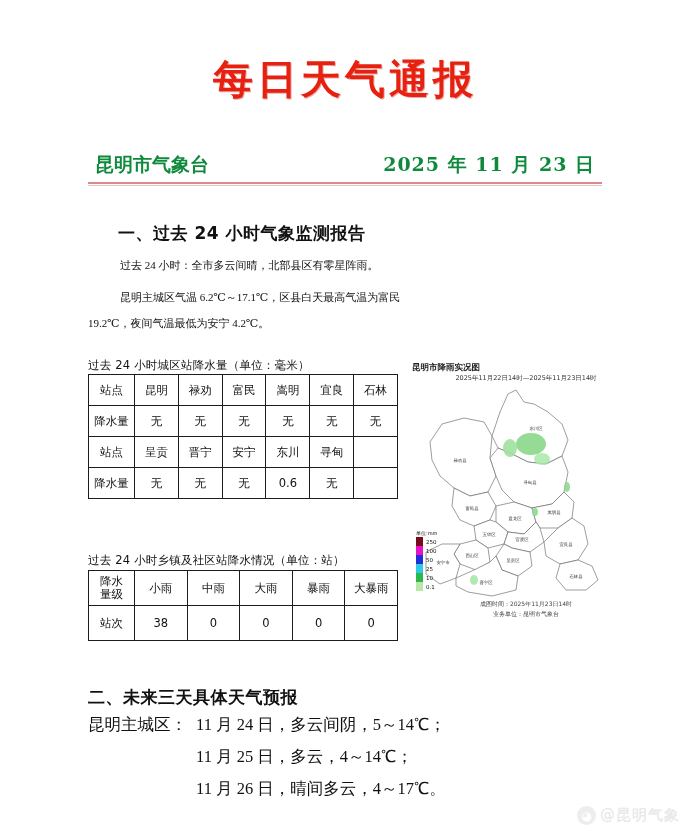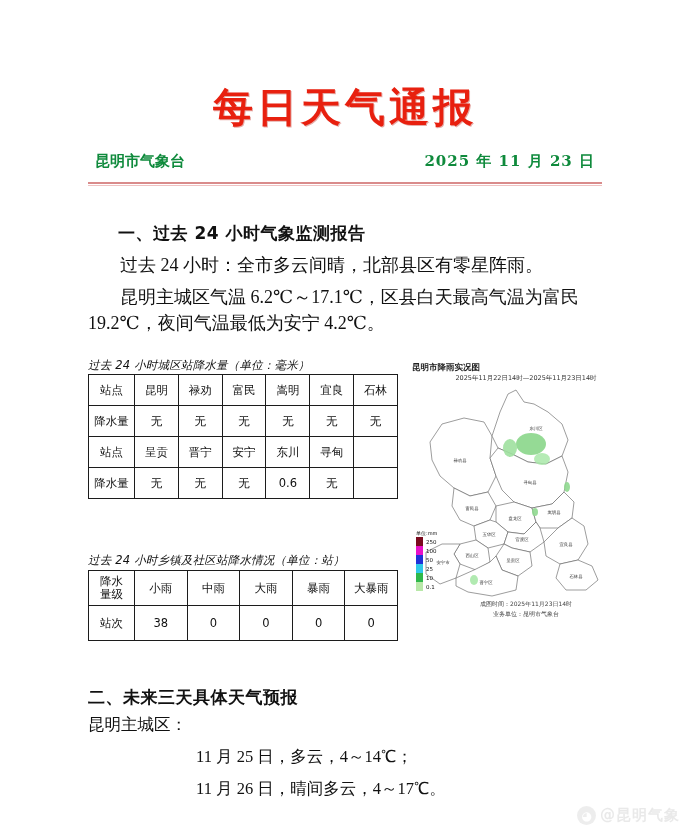--- a/index.html
+++ b/index.html
@@ -28,35 +28,34 @@
     top: 52px;
     left: 0;
     width: 690px;
     text-align: center;
     font-family: "DejaVu Serif", "Liberation Serif", serif;
     font-weight: bold;
     font-size: 40px;
     letter-spacing: 4px;
     color: #e8200f;
     text-shadow: 1px 1px 0 rgba(180,20,10,0.35);
-    margin-top: 28px;
   }
 
   
   .hdr {
     position: absolute;
     top: 152px;
     left: 95px;
     width: 500px;
     display: flex;
     justify-content: space-between;
     align-items: baseline;
     color: #0f8a3c;
     font-weight: bold;
-    font-size: 15px;
+    font-size: 19px;
     font-family: "DejaVu Serif", "Liberation Serif", serif;
   }
   .hdr .date { letter-spacing: 1px; }
 
   .divider {
     position: absolute;
     top: 182px;
     left: 88px;
     width: 514px;
     height: 4px;
@@ -79,38 +78,37 @@
     font-size: 17px;
     font-family: "DejaVu Sans", "Liberation Sans", sans-serif;
     letter-spacing: 0.5px;
     color: #111;
   }
   #sec1-head { top: 222px; margin-left: 30px; }
   #sec2-head { top: 686px; }
 
   .para {
     position: absolute;
-    font-size: 18px;
+    font-size: 11px;
     line-height: 26px;
     color: #111;
     font-family: "Liberation Serif", "DejaVu Serif", serif;
   }
   #p1 { top: 252px; left: 120px; width: 500px; }
   #p2 { top: 284px; left: 120px; width: 505px; }
   #p2b { top: 310px; left: 88px; width: 520px; }
 
   
   .tbl-cap {
     position: absolute;
     left: 88px;
     font-size: 11.5px;
     color: #111;
     font-family: "DejaVu Sans", "Liberation Sans", sans-serif;
     letter-spacing: 0.2px;
-    font-style: italic;
   }
   #cap1 { top: 358px; }
   #cap2 { top: 553px; }
 
   table.grid {
     position: absolute;
     border-collapse: collapse;
     table-layout: fixed;
   }
   table.grid td {
@@ -449,20 +447,21 @@
         <div class="legend-label">0.1</div>
       </div>
     </div>
 
     <div class="map-foot" id="map-foot1">成图时间：2025年11月23日14时</div>
     <div class="map-foot" id="map-foot2">业务单位：昆明市气象台</div>
   </div>
 
   <div class="sec-head" id="sec2-head">二、未来三天具体天气预报</div>
   <div class="fc-line" id="fc0">昆明主城区：</div>
+  <div class="fc-line" id="fc1">11 月 24 日，多云间阴，5～14℃；</div>
   <div class="fc-line" id="fc2">11 月 25 日，多云，4～14℃；</div>
   <div class="fc-line" id="fc3">11 月 26 日，晴间多云，4～17℃。</div>
 
   <div class="watermark">
     <div class="wm-logo">◕</div>
     <div class="wm-text">@昆明气象</div>
   </div>
 
 </div>
 

